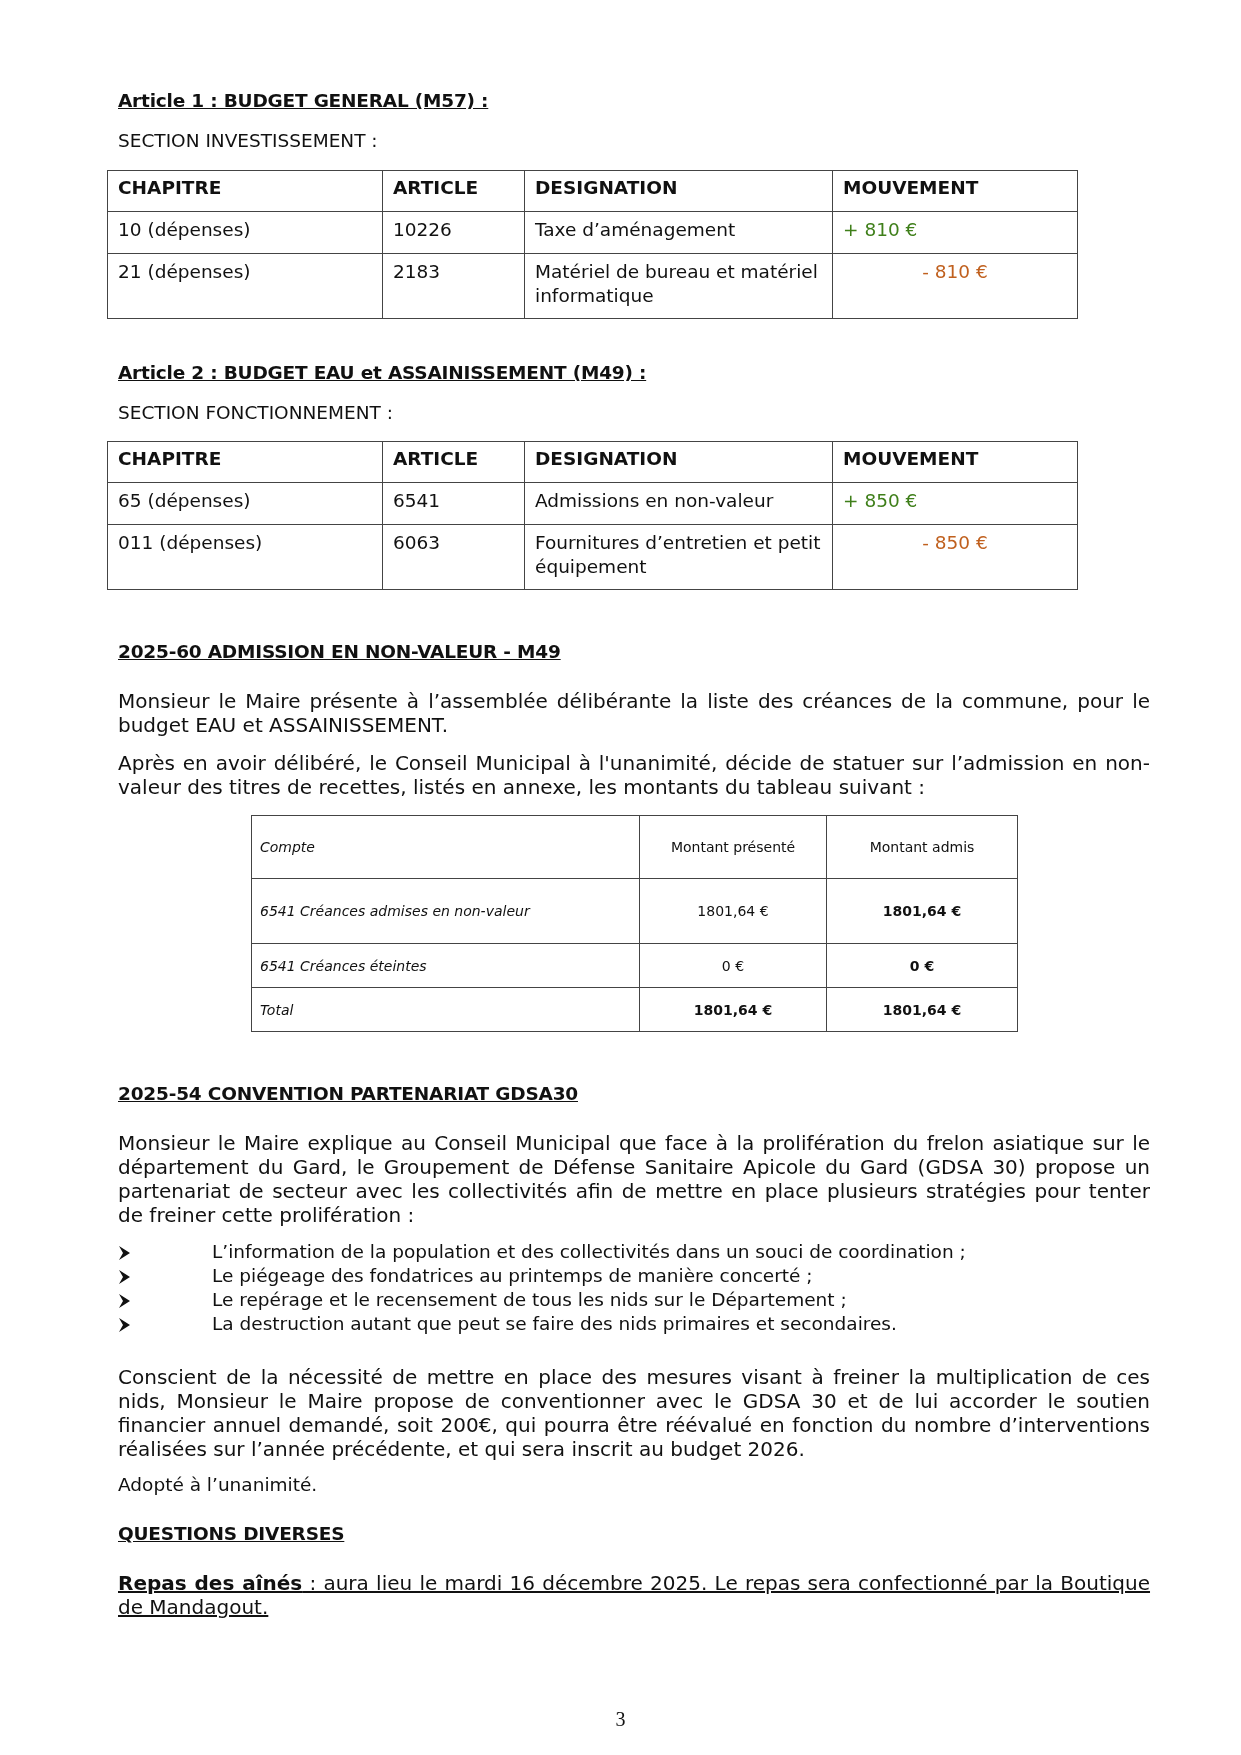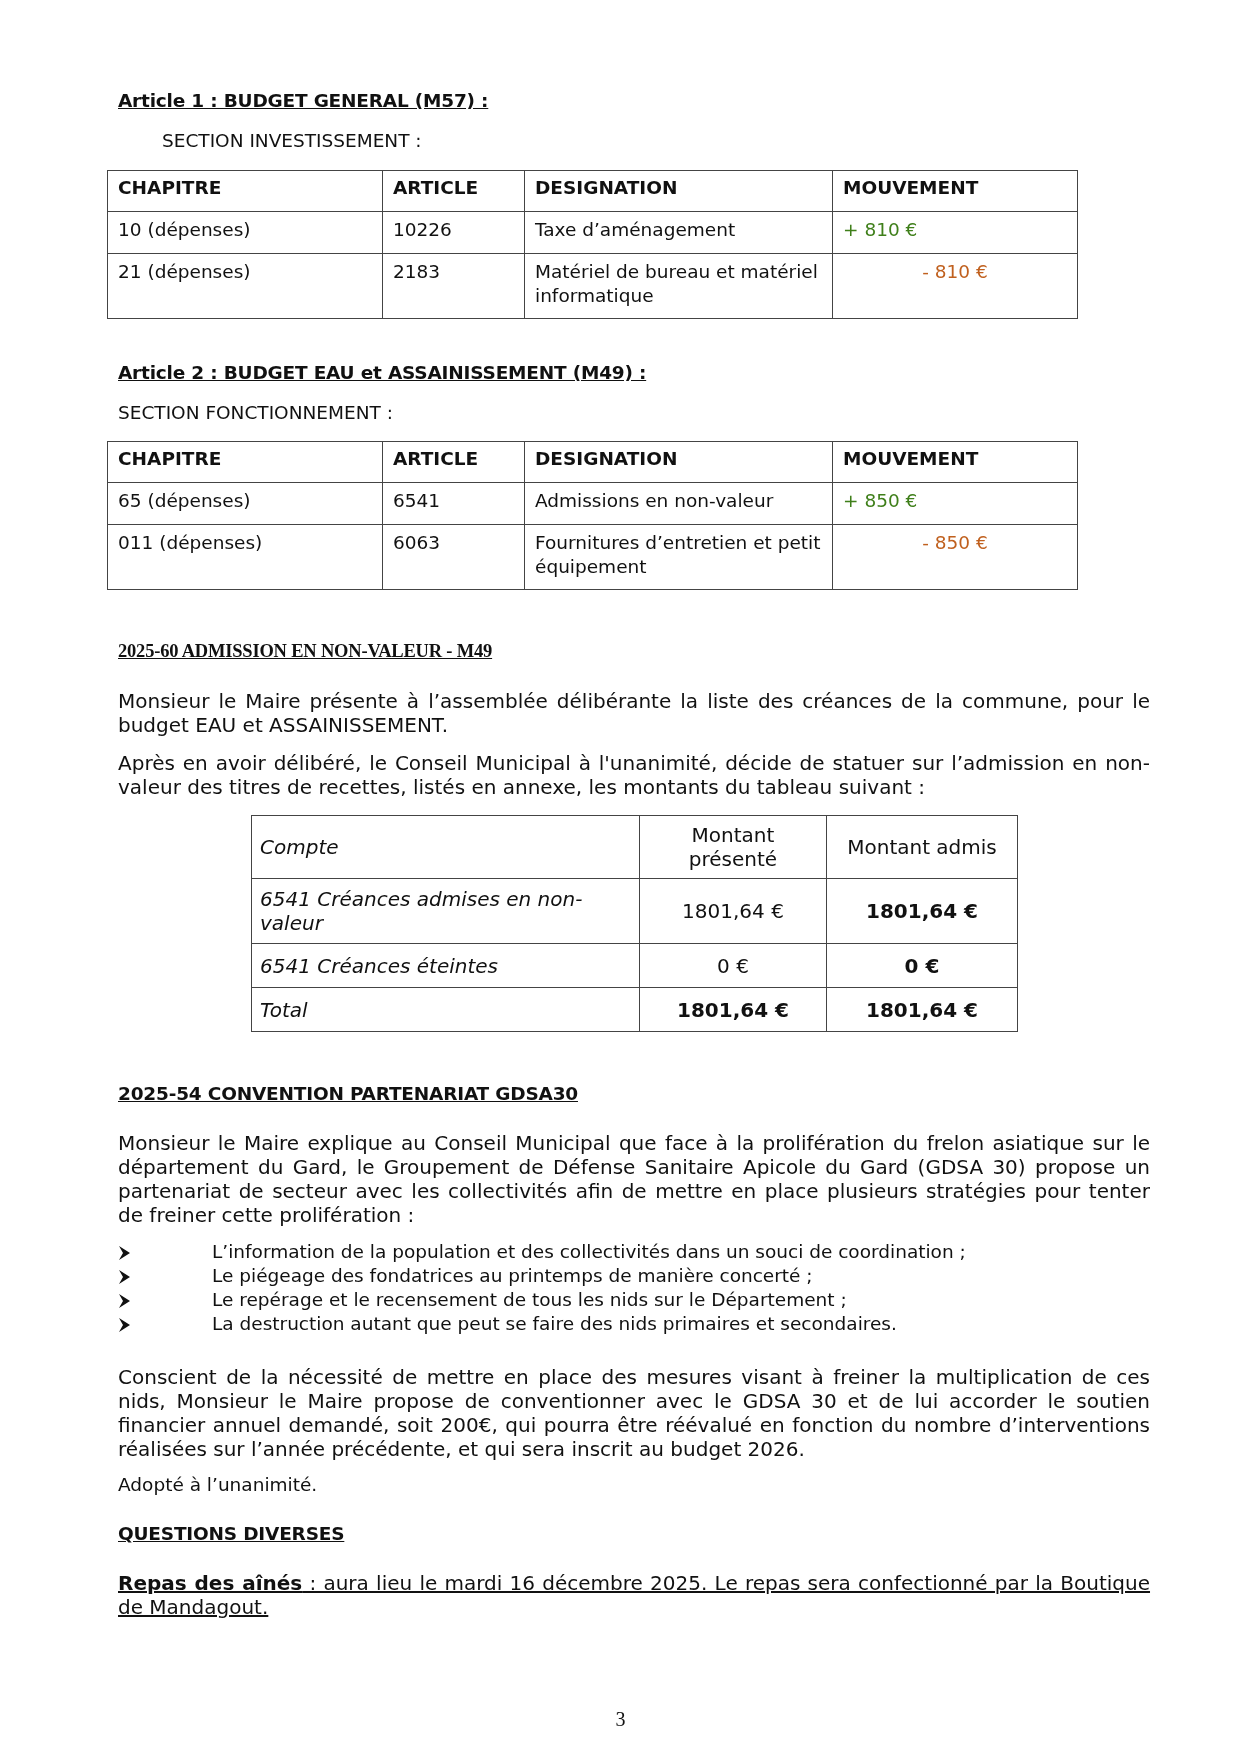--- a/index.html
+++ b/index.html
@@ -17,39 +17,39 @@
     padding-left: 40px;
   }
   table.budget td, table.budget th {
     border: 1.5px solid #444; vertical-align: top; padding: 6px 10px 0 10px; text-align: left;
   }
   table.budget th { font-weight: bold; height: 34px; }
   table.budget td { height: 35px; line-height: 24px; }
   .pos { color: #3f7f1a; text-align: right; }
   .neg { color: #c0601e; text-align: center !important; }
   table.adm {
-    position: absolute; border-collapse: collapse; table-layout: fixed; font-size: 20px;
+    position: absolute; border-collapse: collapse; table-layout: fixed; font-size: 14px;
   }
   table.adm td { border: 1.5px solid #444; padding: 0 8px; line-height: 24px; }
   .it { font-style: italic; }
   .ctr { text-align: center; }
   .b { font-weight: bold; }
   .para { position: absolute; left: 118px; width: 1032px; text-align: justify; line-height: 24px; font-size: 20px; }
   .bullet-row { position: absolute; left: 118px; height: 24px; line-height: 24px; font-size: 18.5px; }
   .bullet-icon { position: absolute; left: 0; top: 0; width: 14px; }
   .bullet-text { position: absolute; left: 94px; white-space: nowrap; }
   .pagenum { position: absolute; left: 0; width: 1241px; text-align: center; top: 1708px; font-family: "Liberation Serif", serif; font-size: 20px; }
 </style>
 </head>
 <body>
 
 <div class="page">
 
   <div class="abs heading" style="left:118px; top:90px;">Article 1 : BUDGET GENERAL (M57) :</div>
-  <div class="abs plain" style="left:118px; top:130px;margin-left:44px;">SECTION INVESTISSEMENT :</div>
+  <div class="abs plain" style="left:118px; top:130px;">SECTION INVESTISSEMENT :</div>
 
   <table class="budget" style="left:107px; top:170px; width:970px;">
     <colgroup>
         <col style="width:275px">
         <col style="width:142px">
         <col style="width:308px">
         <col style="width:245px">
       </colgroup>
     <tbody>
         <tr>
@@ -98,21 +98,21 @@
     </tr>
     <tr>
       <td style="height:58px">011 (dépenses)</td>
       <td>6063</td>
       <td>Fournitures d’entretien et petit équipement</td>
       <td class="neg">- 850 €</td>
     </tr>
   </tbody>
     </table>
 
-  <div class="abs heading" style="left:118px; top:641px;font-family:Liberation Serif, serif;">2025-60 ADMISSION EN NON-VALEUR - M49</div>
+  <div class="abs heading" style="left:118px; top:641px;">2025-60 ADMISSION EN NON-VALEUR - M49</div>
   <div class="para" style="top:689px;">Monsieur le Maire présente à l’assemblée délibérante la liste des créances de la commune, pour le budget EAU et ASSAINISSEMENT.</div>
   <div class="para" style="top:751px;">Après en avoir délibéré, le Conseil Municipal à l'unanimité, décide de statuer sur l’admission en non-valeur des titres de recettes, listés en annexe, les montants du tableau suivant :</div>
 
   <table class="adm" style="left:251px; top:815px; width:766px;">
     <colgroup>
         <col style="width:388px">
         <col style="width:187px">
         <col style="width:191px">
       </colgroup>
     <tbody>

